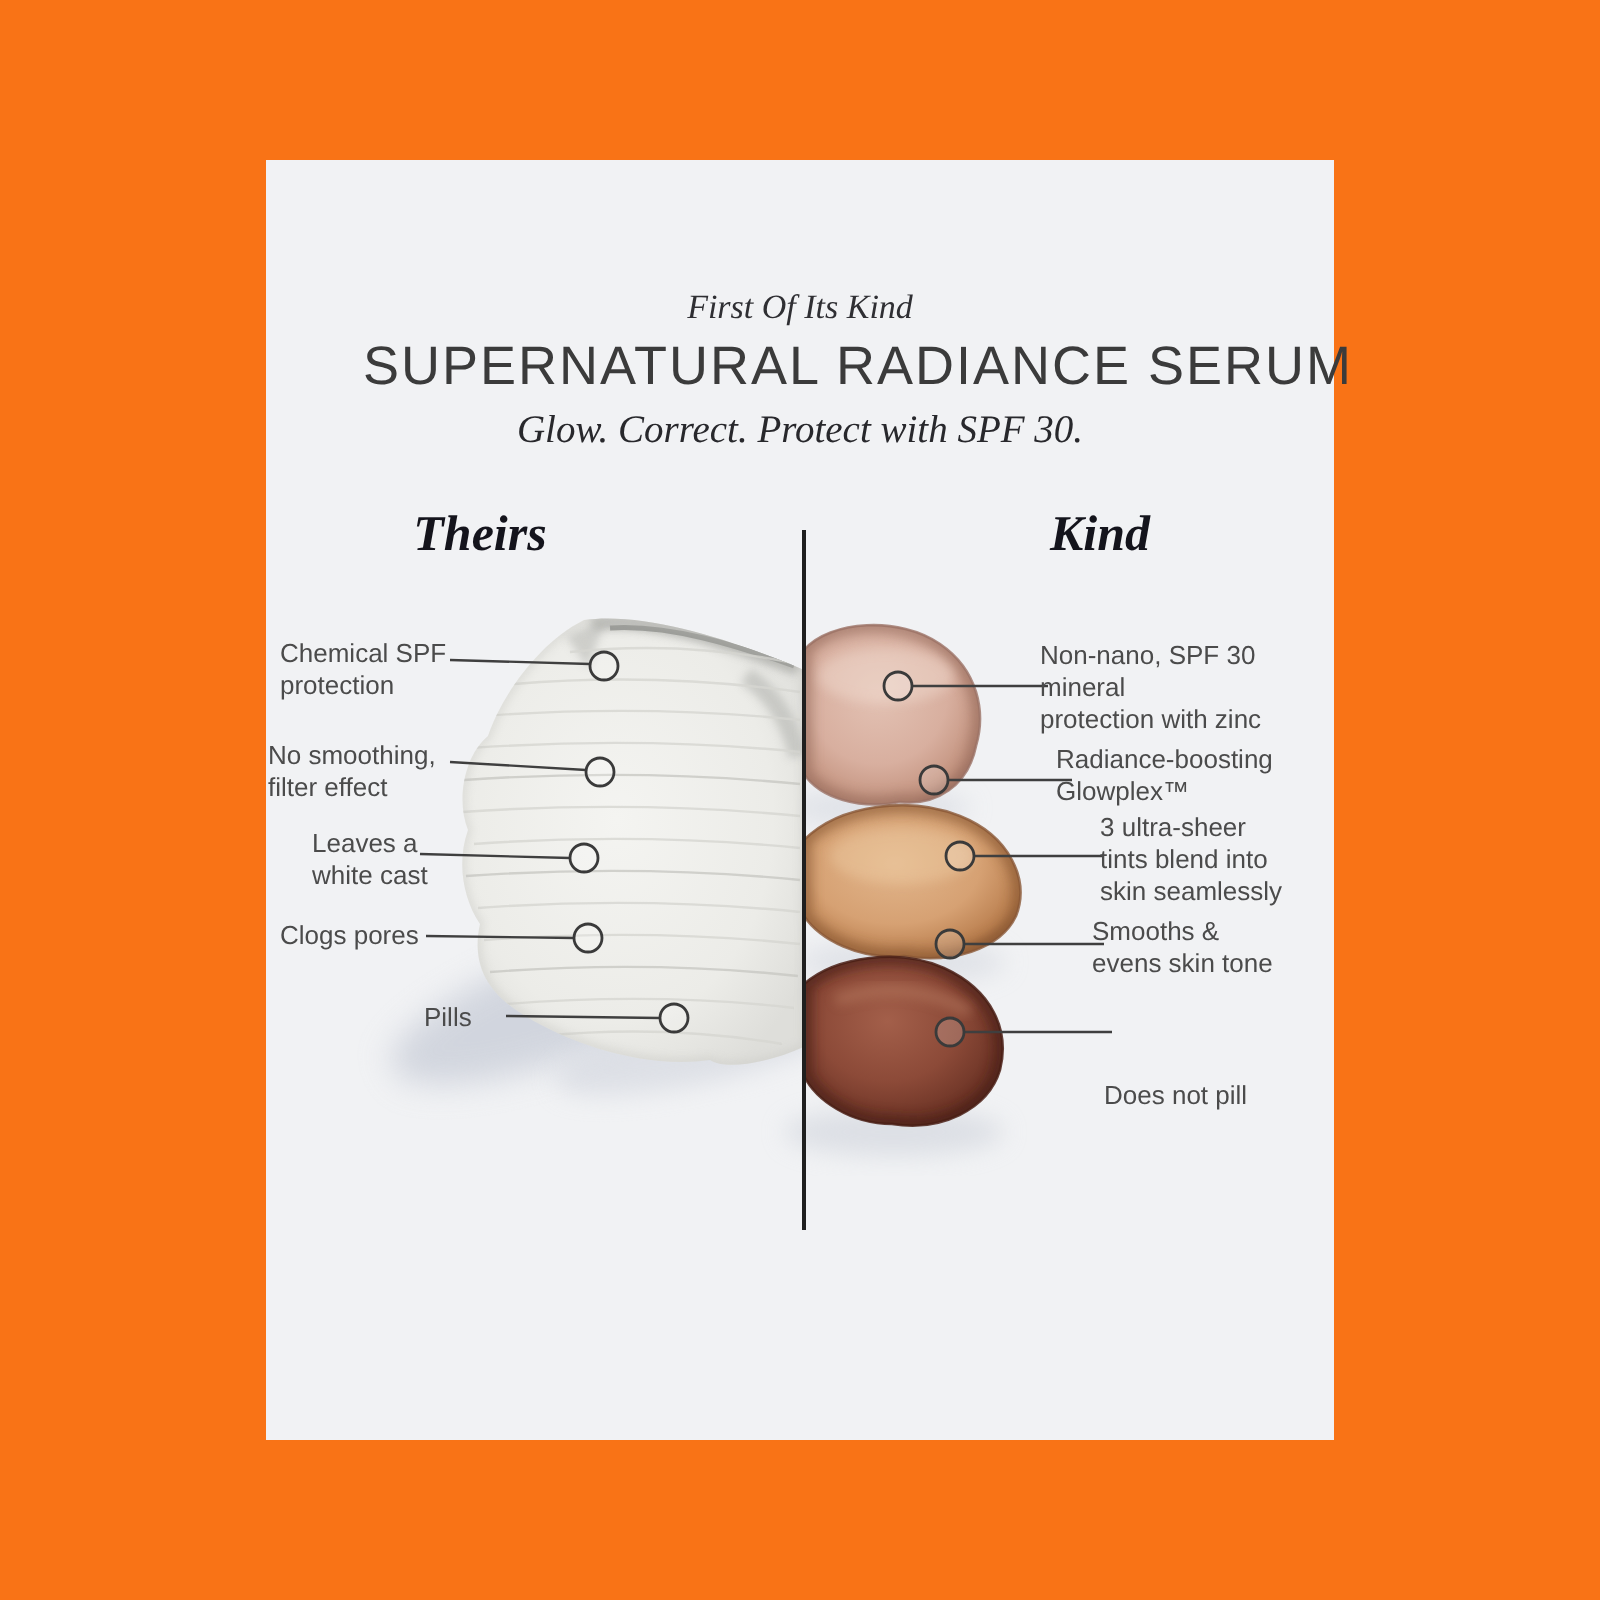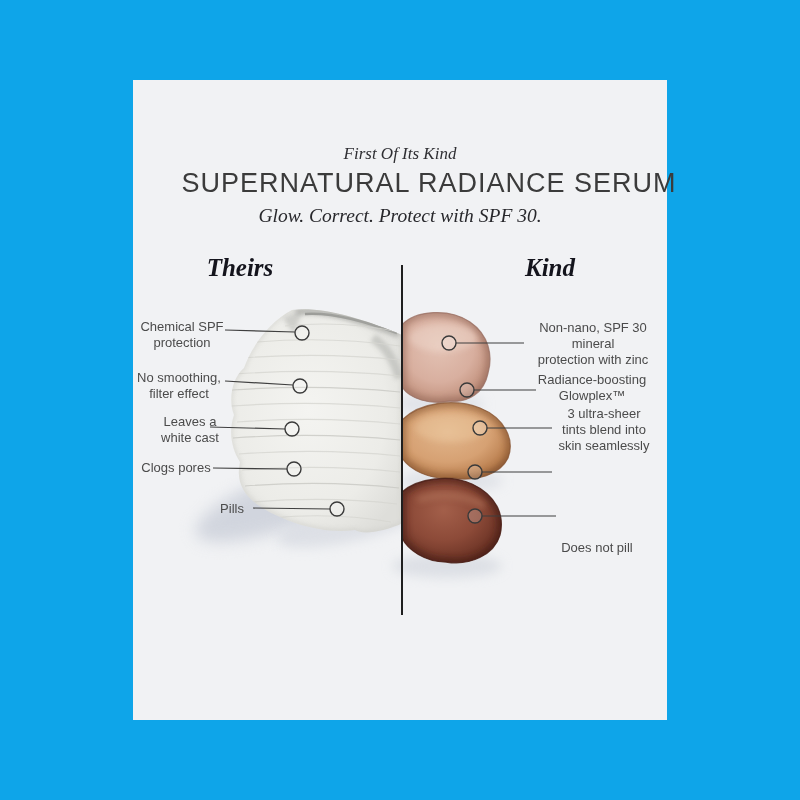--- a/index.html
+++ b/index.html
@@ -1,31 +1,31 @@
 <!DOCTYPE html>
 <html><head>
 <meta charset="utf-8">
 <style>
   html,body{margin:0;padding:0;background:#ffffff;}
-  #stage{position:relative;width:800px;height:800px;background:#0ea5e9;overflow:hidden;
+  #stage{position:relative;width:800px;height:800px;background:#f97316;overflow:hidden;
          font-family:"Liberation Sans", sans-serif;}
   .panel{position:absolute;left:133px;top:80px;width:534px;height:640px;background:#f1f2f4;}
   .center-text{position:absolute;left:133px;width:534px;text-align:center;}
   .tagline{top:144px;font-family:"Liberation Serif", serif;font-style:italic;
            font-size:17px;color:#2f2f33;}
   .title{top:168px;font-size:27px;letter-spacing:1px;color:#3b3b3b;font-weight:400;margin-left:29px;}
   .subtitle{top:205px;font-family:"Liberation Serif", serif;font-style:italic;
             font-size:19.5px;color:#28282c;}
   .col-heading{position:absolute;top:254px;width:100px;text-align:center;
                font-family:"Liberation Serif", serif;font-style:italic;font-weight:bold;
                font-size:25px;color:#14141c;}
   #heading-theirs{left:190px;}
   #heading-ours{left:500px;}
   .callout{position:absolute;font-size:13px;line-height:16px;color:#4b4b4b;
-           text-align:center;white-space:pre-line;}
+           white-space:pre-line;}
   svg{position:absolute;display:block;}
 </style>
 </head>
 <body>
 
 <div id="stage">
 
   <div class="panel"></div>
 
   <div class="center-text tagline">First Of Its Kind</div>
@@ -195,15 +195,17 @@
   <div class="callout" style="left:140px;top:460px;width:72px">Clogs pores</div>
   <div class="callout" style="left:212px;top:501px;width:40px">Pills</div>
 
   <div class="callout" style="left:520px;top:320px;width:146px">Non-nano, SPF 30 mineral
 protection with zinc</div>
   <div class="callout" style="left:528px;top:372px;width:128px">Radiance-boosting
 Glowplex™</div>
   <div class="callout" style="left:550px;top:406px;width:108px">3 ultra-sheer
 tints blend into
 skin seamlessly</div>
+  <div class="callout" style="left:546px;top:458px;width:108px">Smooths &amp;
+evens skin tone</div>
   <div class="callout" style="left:552px;top:540px;width:90px">Does not pill</div>
 
 </div>
 
 </body></html>

